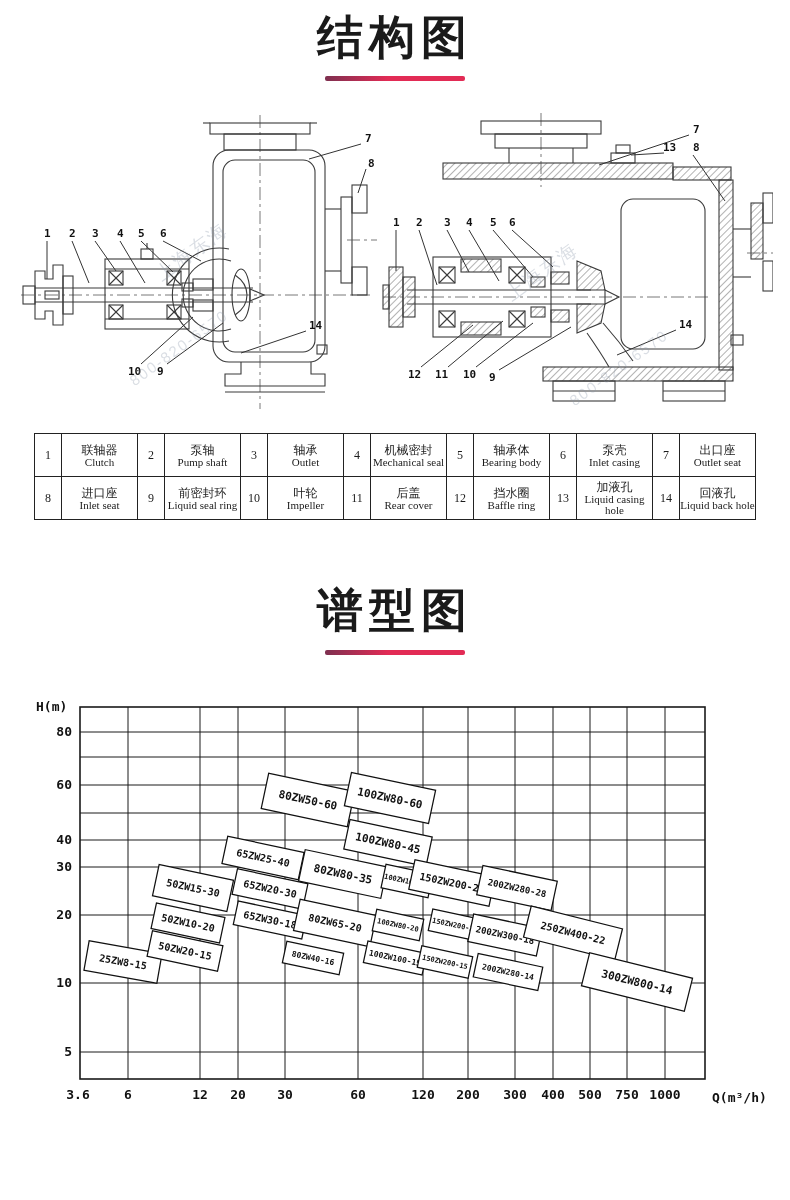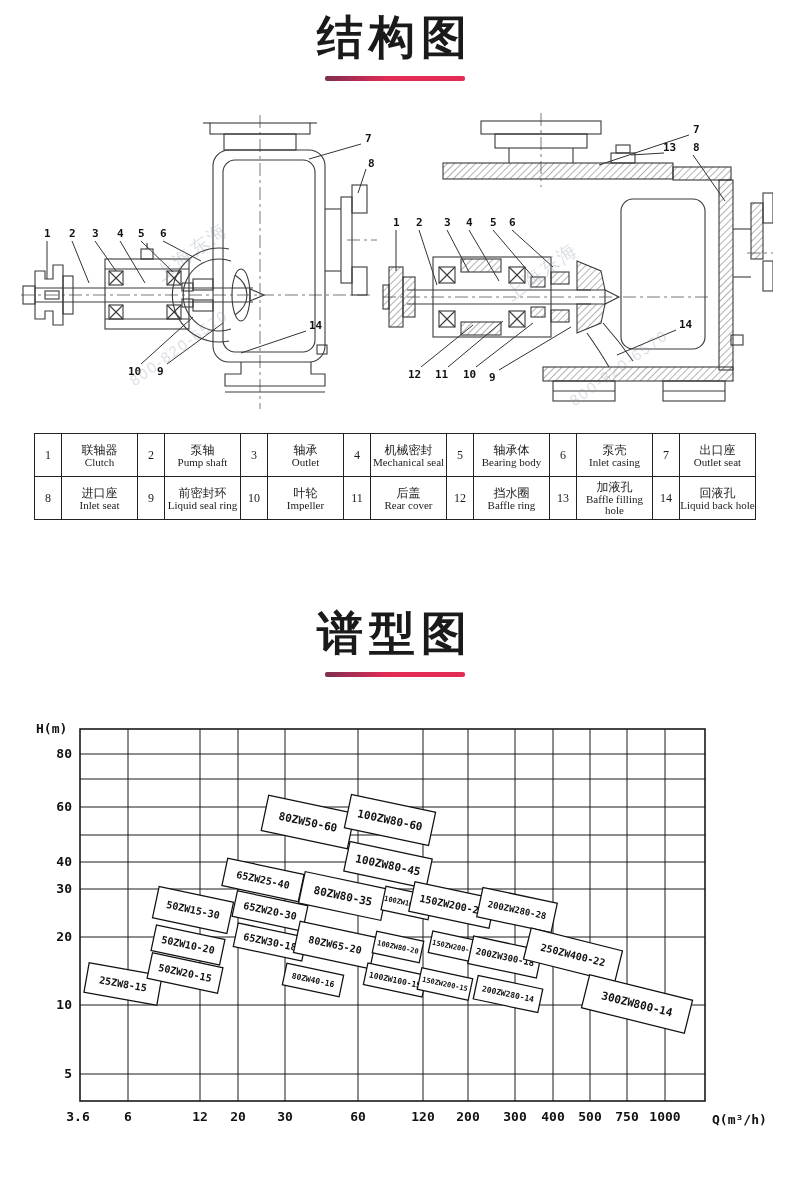--- a/index.html
+++ b/index.html
@@ -320,33 +320,33 @@
             <div class="en">Rear cover</div>
           </td>
     <td class="no">12</td>
     <td class="nm">
             <div class="cn">挡水圈</div>
             <div class="en">Baffle ring</div>
           </td>
     <td class="no">13</td>
     <td class="nm">
             <div class="cn">加液孔</div>
-            <div class="en">Baffle filling hole</div>
+            <div class="en">Liquid casing hole</div>
           </td>
     <td class="no">14</td>
     <td class="nm">
             <div class="cn">回液孔</div>
             <div class="en">Liquid back hole</div>
           </td>
   </tr>
 </tbody>
     </table>
 </div>
 
-<h1 class="sec-title t2" style="margin-top:88px;">谱型图</h1>
+<h1 class="sec-title t2" style="margin-top:66px;font-family:Liberation Serif, serif;">谱型图</h1>
 <div class="accent-bar"></div>
 
 <div class="chartwrap">
 <svg width="790" height="438" viewBox="0 0 790 438">
 
   <g class="grid">
     <line x1="80" y1="47" x2="705" y2="47"></line>
     <line x1="80" y1="72" x2="705" y2="72"></line>
     <line x1="80" y1="100" x2="705" y2="100"></line>
     <line x1="80" y1="128" x2="705" y2="128"></line>

